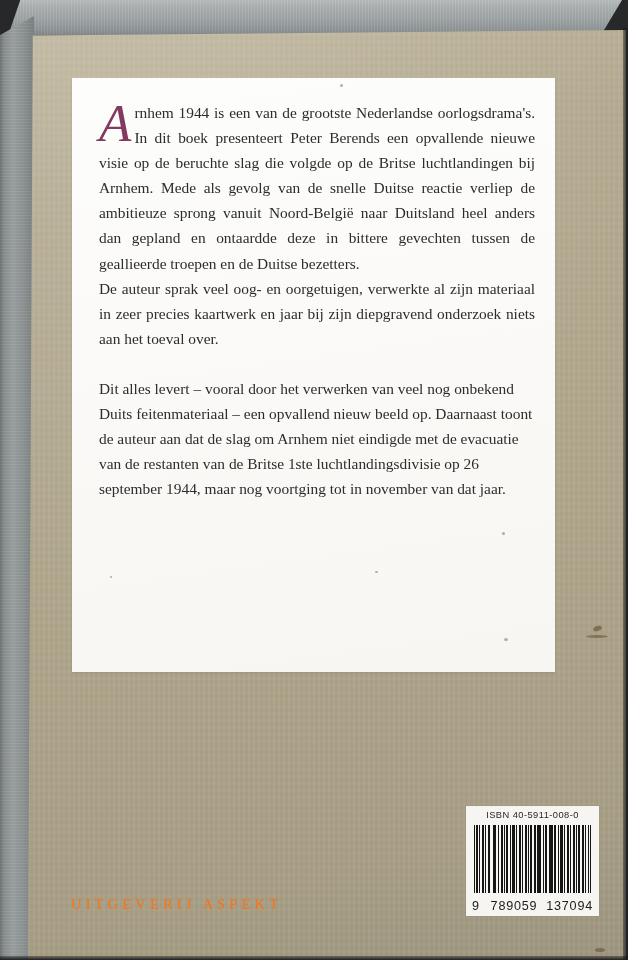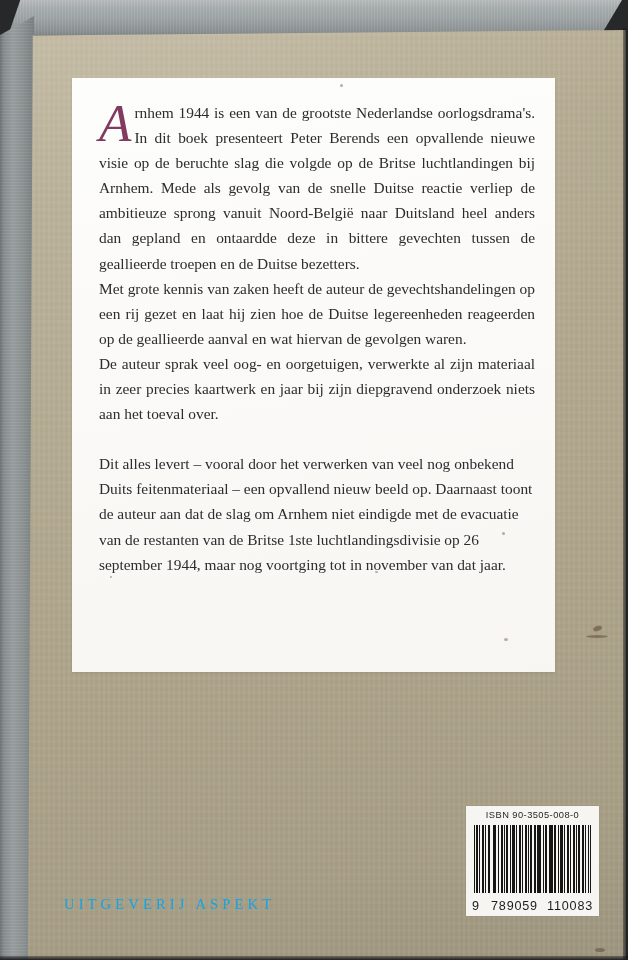--- a/index.html
+++ b/index.html
@@ -223,26 +223,26 @@
     font-size: 12.6px;
     letter-spacing: .8px;
     color: #1c1c1c;
     padding: 0 2px;
   }
   .ean-digits .grp-lead { margin-right: 2px; }
 
   
   .imprint {
     position: absolute;
-    left: 64px;
+    left: 71px;
     top: 896px;
     font-family: "Liberation Serif", serif;
     font-size: 14.6px;
     letter-spacing: 4.1px;
-    color: #0ea5e9;
+    color: #f97316;
     white-space: nowrap;
   }
 
   
   .speck { position:absolute; background: rgba(90,80,60,.45); border-radius:50%; pointer-events:none; }
 </style>
 </head>
 <body>
 
 <div id="page">
@@ -269,33 +269,32 @@
       <div class="speck" style="left:430px;top:454px;width:3px;height:3px;"></div>
       <div class="speck" style="left:432px;top:560px;width:4px;height:3px;background:rgba(120,100,60,.5);"></div>
       <div class="speck" style="left:38px;top:498px;width:2px;height:2px;"></div>
       <div class="speck" style="left:303px;top:493px;width:3px;height:2px;"></div>
 
       <div class="blurb-inner">
         <div class="blurb-text">
 
           <p><span class="dropcap">A</span><span>rnhem 1944 is een van de grootste Nederlandse oorlogsdrama's. In dit boek presenteert Peter Berends een opvallende nieuwe visie op de beruchte slag die volgde op de Britse luchtlandingen bij Arnhem. Mede als gevolg van de snelle Duitse reactie verliep de ambitieuze sprong vanuit Noord-België naar Duitsland heel anders dan gepland en ontaardde deze in bittere gevechten tussen de geallieerde troepen en de Duitse bezetters.</span></p>
 
-          <p>Met grote kennis van zaken heeft de auteur de gevechtshandelingen op een rij gezet en laat hij zien hoe de Duitse legereenheden reageerden op de geallieerde aanval en wat hiervan de gevolgen waren.</p>
 
           <p>De auteur sprak veel oog- en oorgetuigen, verwerkte al zijn materiaal in zeer precies kaartwerk en jaar bij zijn diepgravend onderzoek niets aan het toeval over.</p>
 
           <p class="para-gap">Dit alles levert – vooral door het verwerken van veel nog onbekend Duits feitenmateriaal – een opvallend nieuw beeld op. Daarnaast toont de auteur aan dat de slag om Arnhem niet eindigde met de evacuatie van de restanten van de Britse 1ste luchtlandingsdivisie op 26 september 1944, maar nog voortging tot in november van dat jaar.</p>
 
 
         </div>
       </div>
     </div>
 
     <div class="barcode-label">
-      <div class="isbn-text">ISBN 90-3505-008-0</div>
+      <div class="isbn-text">ISBN 40-5911-008-0</div>
       <div class="barcode-bars" id="barcode-bars">
           <span style="flex: 1 1 0px; background: rgb(21, 21, 21);"></span>
           <span style="flex: 1 1 0px; background: rgb(246, 245, 241);"></span>
           <span style="flex: 1 1 0px; background: rgb(21, 21, 21);"></span>
           <span style="flex: 1 1 0px; background: rgb(21, 21, 21);"></span>
           <span style="flex: 1 1 0px; background: rgb(246, 245, 241);"></span>
           <span style="flex: 1 1 0px; background: rgb(21, 21, 21);"></span>
           <span style="flex: 1 1 0px; background: rgb(21, 21, 21);"></span>
           <span style="flex: 1 1 0px; background: rgb(246, 245, 241);"></span>
           <span style="flex: 1 1 0px; background: rgb(246, 245, 241);"></span>
@@ -414,20 +413,20 @@
           <span style="flex: 1 1 0px; background: rgb(21, 21, 21);"></span>
           <span style="flex: 1 1 0px; background: rgb(246, 245, 241);"></span>
           <span style="flex: 1 1 0px; background: rgb(246, 245, 241);"></span>
           <span style="flex: 1 1 0px; background: rgb(21, 21, 21);"></span>
           <span style="flex: 1 1 0px; background: rgb(246, 245, 241);"></span>
           <span style="flex: 1 1 0px; background: rgb(21, 21, 21);"></span>
         </div>
       <div class="ean-digits">
         <span class="grp-lead">9</span>
         <span>789059</span>
-        <span>110083</span>
+        <span>137094</span>
       </div>
     </div>
 
     <div class="imprint">UITGEVERIJ ASPEKT</div>
 
   </div>
 </div>
 
 </body></html>

